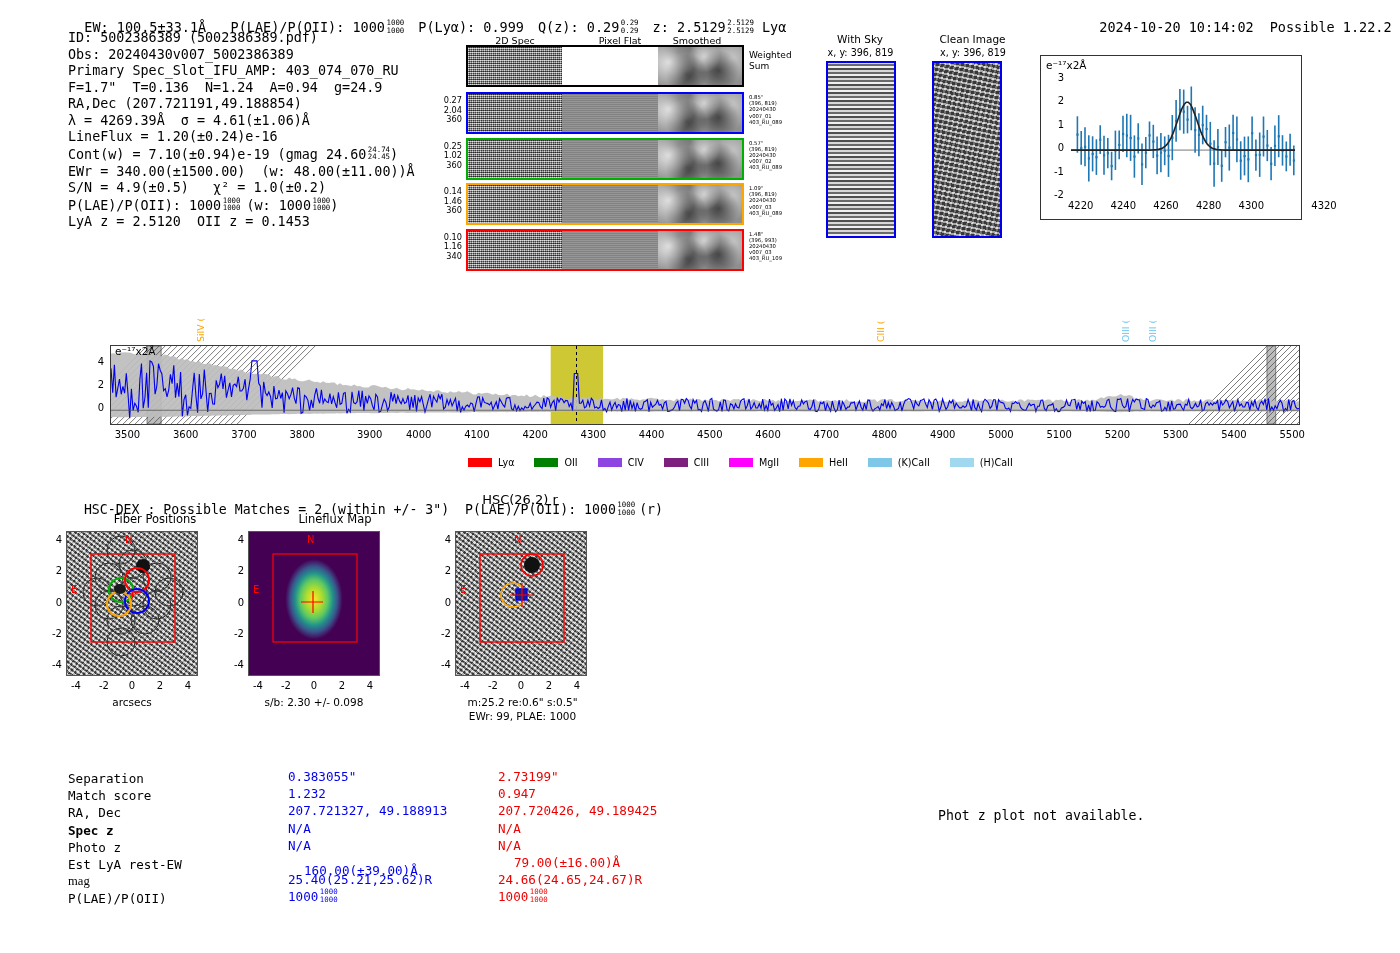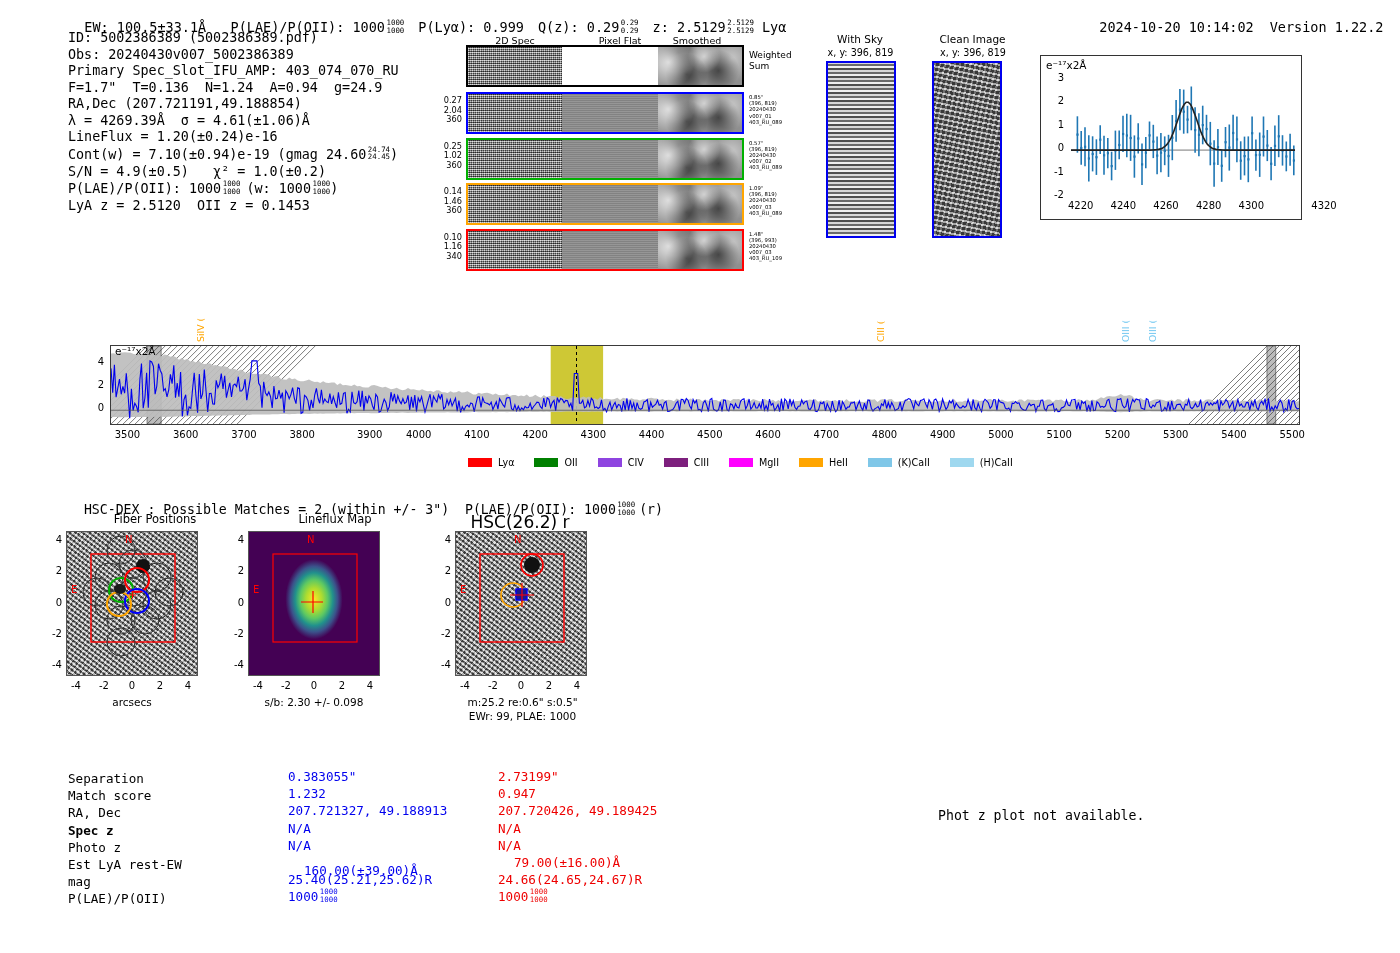--- a/index.html
+++ b/index.html
@@ -77,32 +77,33 @@
   #phot{left:938px;top:808px;font-size:13.2px;}
 </style>
 </head>
 <body>
 
 <div class="abs mono nowrap" id="hdr-line">
   <span>EW: 100.5±33.1Å   P(LAE)/P(OII): 1000</span><span class="frac"><span>1000</span><br><span>1000</span></span><span style="margin-left:14px">P(Lyα): 0.999</span><span style="margin-left:14px">Q(z): 0.29</span><span class="frac"><span>0.29</span><br><span>0.29</span></span><span style="margin-left:14px">z: 2.5129</span><span class="frac"><span>2.5129</span><br><span>2.5129</span></span><span style="margin-left:8px">Lyα</span>
 </div>
 
 <div class="abs mono nowrap" id="hdr-stamp">
-  <span>2024-10-20 10:14:02</span><span style="margin-left:16px">Version 1.22.2</span>
+  <span>2024-10-20 10:14:02</span><span style="margin-left:16px">Possible 1.22.2</span>
 </div>
 
 <div class="abs mono" id="idblock">
   <div class="nowrap">ID: 5002386389 (5002386389.pdf)</div>
   <div class="nowrap">Obs: 20240430v007_5002386389</div>
   <div class="nowrap">Primary Spec_Slot_IFU_AMP: 403_074_070_RU</div>
   <div class="nowrap">F=1.7"  T=0.136  N=1.24  A=0.94  g=24.9</div>
   <div class="nowrap">RA,Dec (207.721191,49.188854)</div>
   <div class="nowrap">λ = 4269.39Å  σ = 4.61(±1.06)Å</div>
   <div class="nowrap">LineFlux = 1.20(±0.24)e-16</div>
   <div class="nowrap"><span>Cont(w) = 7.10(±0.94)e-19 (gmag 24.60</span><span class="frac"><span>24.74</span><br><span>24.45</span></span><span>)</span></div>
+  <div class="nowrap">EWr = 340.00(±1500.00)  (w: 48.00(±11.00))Å</div>
   <div class="nowrap">S/N = 4.9(±0.5)   χ² = 1.0(±0.2)</div>
   <div class="nowrap"><span>P(LAE)/P(OII): 1000</span><span class="frac"><span>1000</span><br><span>1000</span></span><span style="margin-left:6px">(w: 1000</span><span class="frac"><span>1000</span><br><span>1000</span></span><span>)</span></div>
   <div class="nowrap">LyA z = 2.5120  OII z = 0.1453</div>
 </div>
 
 <div class="abs sans pantitle" style="left:470px;top:35px;width:90px">2D Spec</div>
 <div class="abs sans pantitle" style="left:575px;top:35px;width:90px">Pixel Flat</div>
 <div class="abs sans pantitle" style="left:652px;top:35px;width:90px">Smoothed</div>
 <div class="abs sans" style="left:749px;top:50px;font-size:9px;line-height:10.5px;white-space:pre-line">Weighted
 Sum</div>
@@ -549,21 +550,21 @@
   </div>
 <div class="abs" id="p2-xt">
     <div class="abs axnum" style="left: 244px; top: 680px; width: 28px; text-align: center;">-4</div>
     <div class="abs axnum" style="left: 272px; top: 680px; width: 28px; text-align: center;">-2</div>
     <div class="abs axnum" style="left: 300px; top: 680px; width: 28px; text-align: center;">0</div>
     <div class="abs axnum" style="left: 328px; top: 680px; width: 28px; text-align: center;">2</div>
     <div class="abs axnum" style="left: 356px; top: 680px; width: 28px; text-align: center;">4</div>
   </div>
 <div class="abs sans cap" style="left:238px;top:696px;width:152px">s/b: 2.30 +/- 0.098</div>
 
-<div class="abs sans cap" style="left:425px;top:512px;width:190px;font-size:17px">HSC(26.2) r</div>
+<div class="abs sans cap" style="left:425px;top:492px;width:190px;font-size:13px">HSC(26.2) r</div>
 <div class="abs cutgray" id="p3" style="left:455px;top:531px;width:132px;height:145px;border:1px solid #555;box-sizing:border-box">
   <svg class="abs" width="130" height="143" style="left:0;top:0">
     <rect x="24" y="22" width="84" height="88" fill="none" stroke="#ff0000" stroke-width="1.4"></rect>
     <ellipse cx="76" cy="33" rx="8" ry="8" fill="#111"></ellipse>
     <circle cx="76" cy="33" r="11" fill="none" stroke="#ff0000" stroke-width="1.6"></circle>
     <circle cx="57" cy="63" r="12" fill="none" stroke="#ffa500" stroke-width="1.6"></circle>
     <rect x="60" y="57" width="11" height="11" fill="#1a1a8a" stroke="#0000ff" stroke-width="1.4"></rect>
     <path d="M54 63 h24 M66 51 v24" stroke="#ff0000" stroke-width="1.1"></path>
   </svg>
   <div class="abs sans" style="left:58px;top:2px;color:#ff0000;font-size:10px">N</div>
@@ -598,21 +599,21 @@
     <div class="c2" style="top: 32.4px;">207.720426, 49.189425</div>
     <div class="lbl" style="top: 51.6px; font-weight: bold;">Spec z</div>
     <div class="c1" style="top: 49.6px;">N/A</div>
     <div class="c2" style="top: 49.6px;">N/A</div>
     <div class="lbl" style="top: 68.8px;">Photo z</div>
     <div class="c1" style="top: 66.8px;">N/A</div>
     <div class="c2" style="top: 66.8px;">N/A</div>
     <div class="lbl" style="top: 86px;">Est LyA rest-EW</div>
     <div class="c1" style="top: 92px; margin-left: 16px;">160.00(±39.00)Å</div>
     <div class="c2" style="top: 84px; margin-left: 16px;">79.00(±16.00)Å</div>
-    <div class="lbl" style="top: 103.2px;">mag</div>
+    <div class="lbl" style="top: 103.2px; font-family: Liberation Serif, serif;">mag</div>
     <div class="c1" style="top: 101.2px;">25.40(25.21,25.62)R</div>
     <div class="c2" style="top: 101.2px;">24.66(24.65,24.67)R</div>
     <div class="lbl" style="top: 120.4px;">P(LAE)/P(OII)</div>
     <div class="c1" style="top: 118.4px;"><span>1000</span><span class="frac"><span>1000</span><br><span>1000</span></span></div>
     <div class="c2" style="top: 118.4px;"><span>1000</span><span class="frac"><span>1000</span><br><span>1000</span></span></div>
   </div>
 
 <div class="abs mono" id="phot">Phot z plot not available.</div>
 
 </body></html>

